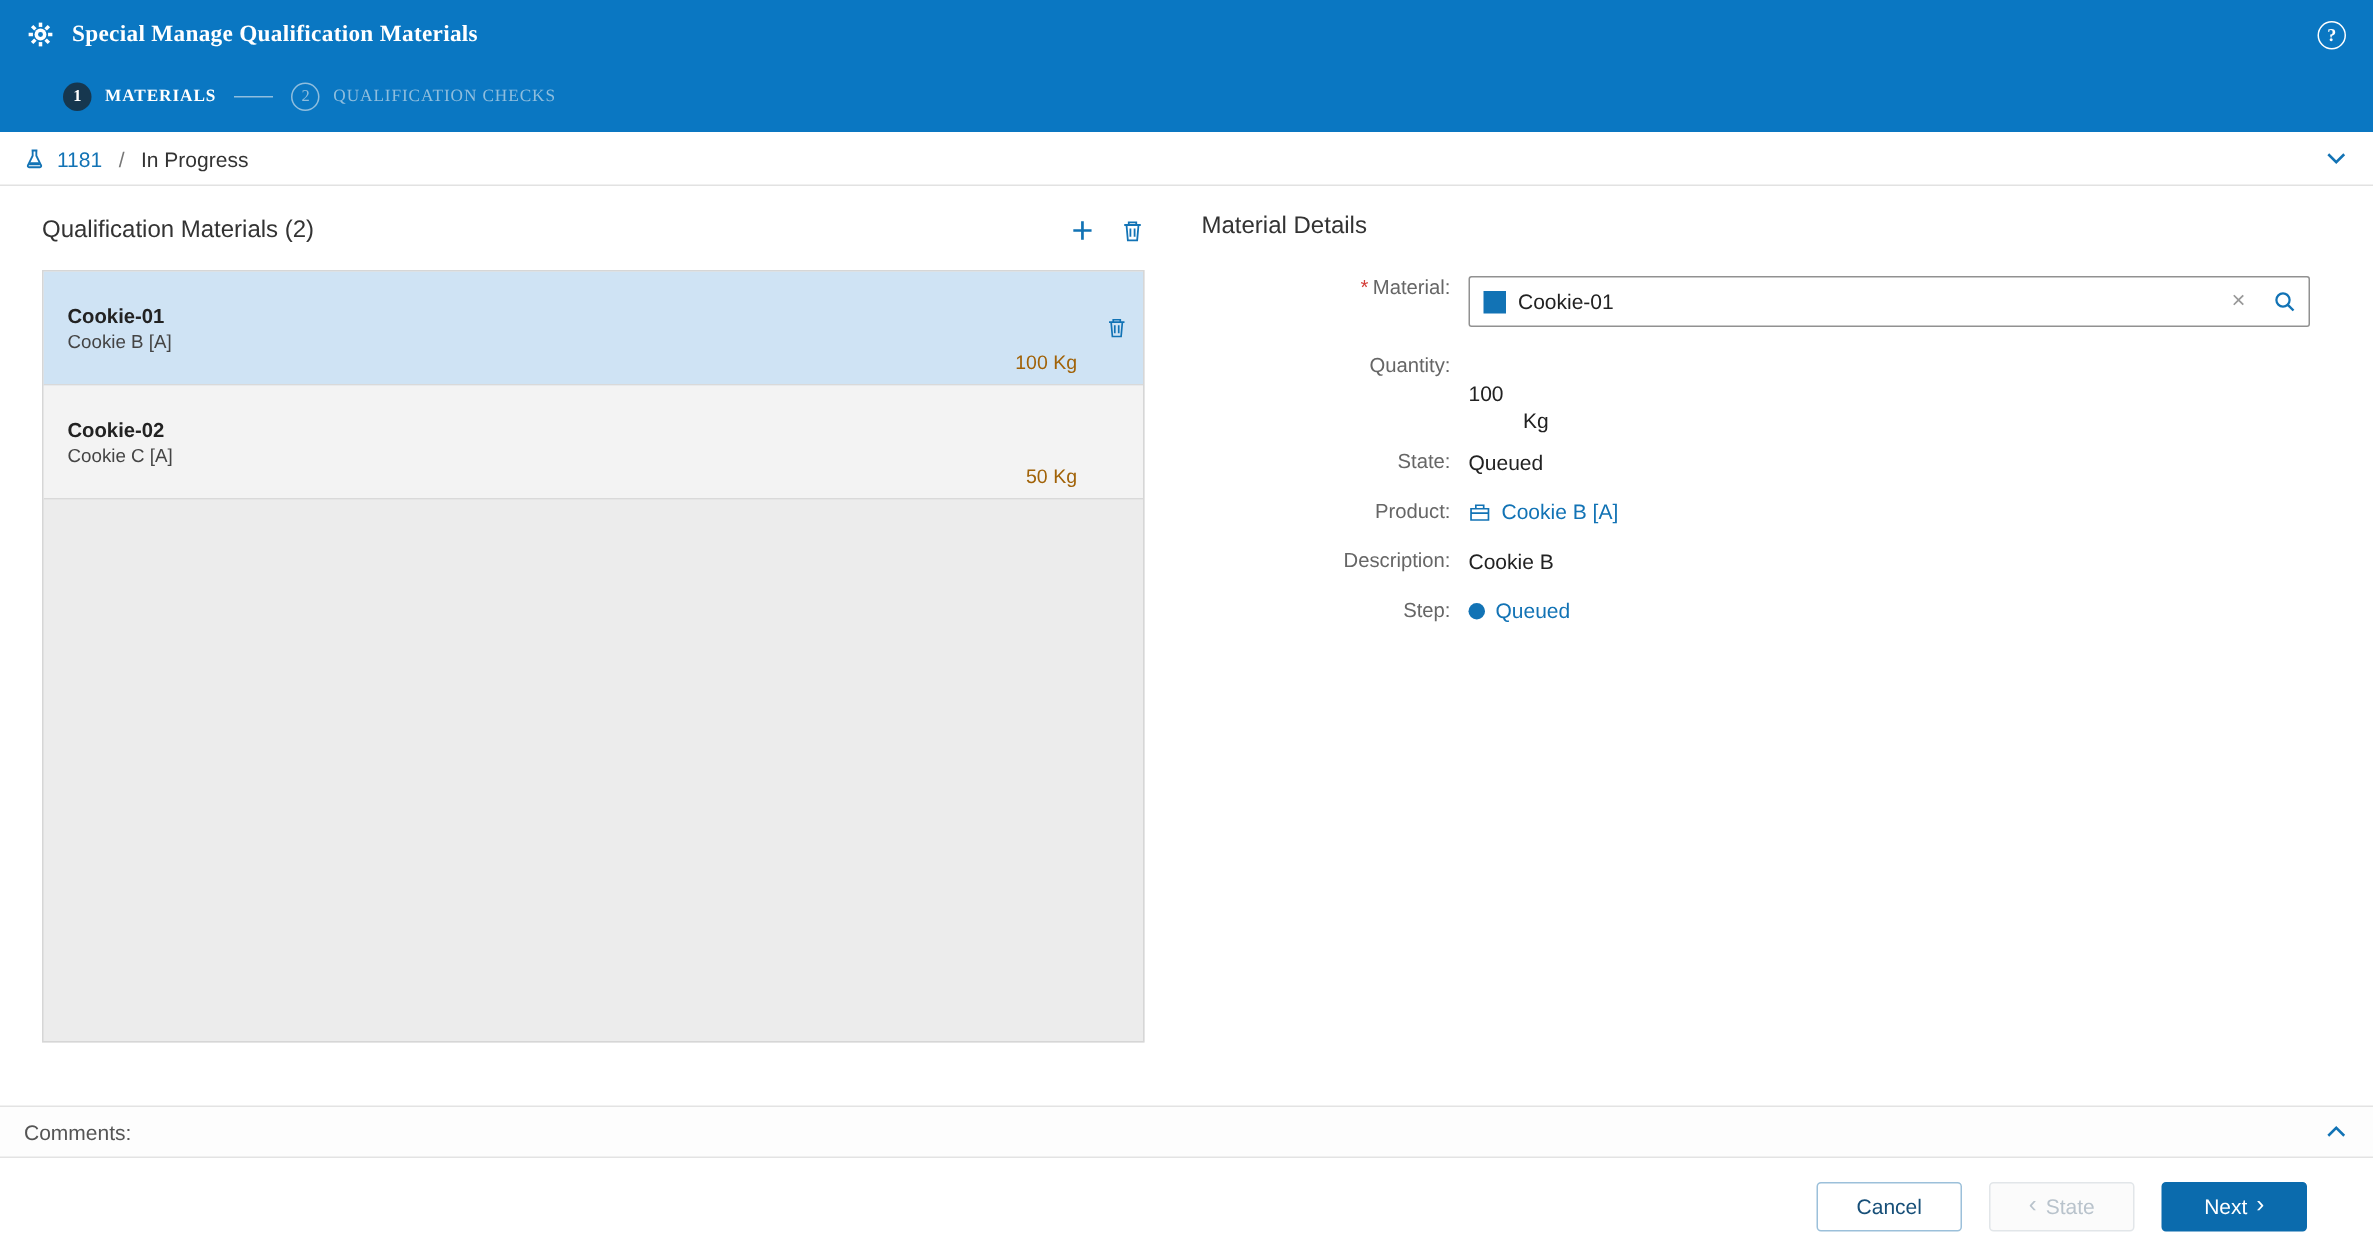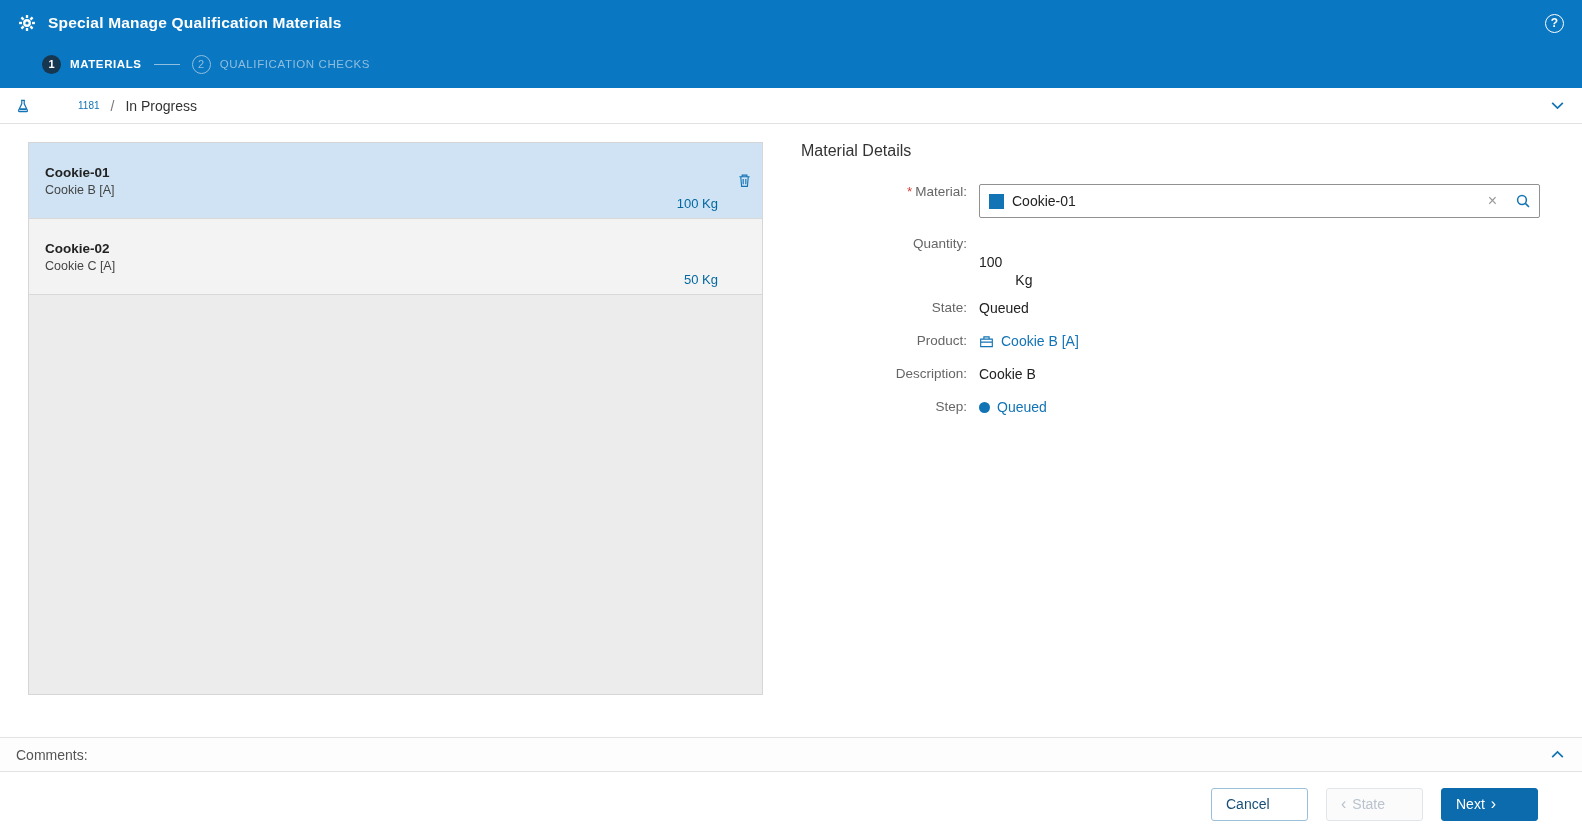--- a/index.html
+++ b/index.html
@@ -4,21 +4,21 @@
 <style>
   * { box-sizing: border-box; margin: 0; padding: 0; }
   html,body { width:1582px; height:836px; }
   body {
     font-family: "Liberation Sans", "DejaVu Sans", sans-serif;
     font-size: 14px; color: #333; background: #fff; overflow: hidden;
   }
   .app { width:100%; height:100%; display:flex; flex-direction:column; }
 
   
-  .topbar { background:#0a77c2; color:#fff; flex:0 0 auto; }
+  .topbar { background:#0a77c2; color:#fff; flex:0 0 auto;font-family:Liberation Serif, serif; }
   .title-row { height:46px; display:flex; align-items:center; padding:0 18px; gap:12px; }
   .gear-icon { display:flex; color:#fff; }
   .page-title { font-size:15.5px; font-weight:600; letter-spacing:.2px; }
   .help-btn { margin-left:auto; width:19px; height:19px; border:1.5px solid #fff; border-radius:50%;
     display:flex; align-items:center; justify-content:center; font-size:12px; font-weight:700; cursor:pointer; }
 
   .steps-row { height:42px; display:flex; align-items:center; padding:0 18px 6px 42px; gap:10px; }
   .step { display:flex; align-items:center; gap:9px; cursor:pointer; }
   .step-circle { width:19px; height:19px; border-radius:50%; display:flex; align-items:center;
     justify-content:center; font-size:11px; }
@@ -26,21 +26,21 @@
   .step.active .step-label { color:#fff; font-weight:700; }
   .step.inactive .step-circle { border:1.5px solid #8fbede; color:#8fbede; }
   .step.inactive .step-label { color:#8fbede; }
   .step-label { font-size:11.5px; letter-spacing:.6px; }
   .step-line { width:26px; border-top:1px solid #8fbede; margin:0 2px; }
 
   
   .breadcrumb { height:36px; flex:0 0 auto; border-bottom:1px solid #e2e2e2; display:flex;
     align-items:center; padding:0 16px; gap:8px; background:#fff; }
   .lot-icon { color:#1273b5; display:flex; }
-  .lot-link { color:#1273b5; font-size:10px; cursor:pointer;margin-left:40px; }
+  .lot-link { color:#1273b5; font-size:14px; cursor:pointer; }
   .crumb-sep { color:#777; margin:0 3px; }
   .crumb-status { color:#333; }
   .collapse-btn { margin-left:auto; color:#1273b5; cursor:pointer; display:flex; }
 
   
   .content { flex:1; min-height:0; display:flex; padding:18px 42px 0 28px; }
 
   .left-panel { width:735px; flex:0 0 auto; display:flex; flex-direction:column; padding-bottom:42px; }
   .panel-head { display:flex; align-items:center; height:24px; margin-bottom:14px; }
   .panel-title { font-size:16px; font-weight:400; color:#333; }
@@ -48,21 +48,21 @@
   .add-btn { font-size:25px; font-weight:400; line-height:18px; cursor:pointer; }
   .icon-btn { cursor:pointer; display:flex; color:#1273b5; }
 
   .mat-list { flex:1; background:#ececec; border:1px solid #d6d6d6; overflow-y:auto; }
   .mat-item { display:flex; align-items:center; padding:7px 10px 7px 16px; min-height:47px;
     border-bottom:1px solid #d9d9d9; background:#f3f3f3; cursor:pointer; }
   .mat-item.selected { background:#cfe3f4; }
   .mat-main { display:flex; flex-direction:column; gap:3px; }
   .mat-name { font-size:13.5px; font-weight:700; color:#222; }
   .mat-sub { font-size:12.5px; color:#444; }
-  .mat-qty { margin-left:auto; font-size:13px; color:#0369a1;margin-top:46px; }
+  .mat-qty { margin-left:auto; font-size:13px; color:#a16207;margin-top:46px; }
   .mat-trash { width:34px; display:flex; justify-content:flex-end; color:#1273b5; }
 
   .right-panel { flex:1; padding-left:38px; display:flex; flex-direction:column; }
   .details-title { font-size:16px; font-weight:400; color:#333; height:24px; margin-bottom:18px; }
   .form-row { display:flex; align-items:flex-start; min-height:21px; margin-bottom:12px; }
   .material-row { margin-bottom:18px; }
   .form-label { width:178px; flex:0 0 auto; text-align:right; padding-right:12px;
     color:#666; font-size:13.5px; }
   .req { color:#d43f3a; margin-right:3px; }
   .form-value { color:#222; font-size:14px; display:flex; align-items:center; gap:7px; }
@@ -78,21 +78,21 @@
   .lookup-search { color:#1273b5; cursor:pointer; display:flex; padding-left:2px; }
 
   
   .comments-bar { flex:0 0 auto; height:35px; border-top:1px solid #e3e3e3; border-bottom:1px solid #e3e3e3;
     display:flex; align-items:center; padding:0 16px; color:#555; background:#fdfdfd; cursor:pointer; }
   .comments-chevron { margin-left:auto; color:#1273b5; display:flex; }
 
   .footer { flex:0 0 auto; height:64px; display:flex; align-items:center; justify-content:flex-end;
     gap:18px; padding:0 44px; background:#fff; }
   .btn { height:33px; min-width:97px; border-radius:3px; font-size:14px; display:flex; align-items:center;
-    gap:6px; cursor:pointer; font-family:inherit; padding:0 14px; }
+    justify-content:center; gap:6px; cursor:pointer; font-family:inherit; padding:0 14px; }
   .btn-cancel { background:#fff; border:1px solid #9cc0da; color:#174f78; }
   .btn-back { background:#fbfbfb; border:1px solid #e2e6e9; color:#b9c3cc; cursor:default; }
   .btn-next { background:#0b6bad; border:1px solid #0b6bad; color:#fff; }
   .btn .chev { font-size:16px; line-height:1; }
 </style>
 </head>
 <body>
 
 <div class="app">
 
@@ -147,20 +147,31 @@
     <span class="collapse-btn">
       <svg viewBox="0 0 16 16" width="17" height="17">
         <path d="M3 5.5l5 5 5-5" fill="none" stroke="currentColor" stroke-width="1.6"></path>
       </svg>
     </span>
   </div>
 
   <main class="content">
 
     <section class="left-panel">
+      <div class="panel-head">
+        <span class="panel-title">Qualification Materials (2)</span>
+        <div class="panel-actions">
+          <span class="add-btn">+</span>
+          <span class="icon-btn">
+            <svg viewBox="0 0 16 16" width="16" height="16">
+              <path d="M2.5 4h11M5.5 4V2.3h5V4M4 4l.9 10.2h6.2L12 4M6.6 6.3v5.6M9.4 6.3v5.6" fill="none" stroke="currentColor" stroke-width="1.2"></path>
+            </svg>
+          </span>
+        </div>
+      </div>
       <div class="mat-list">
         <div class="mat-item selected">
           <div class="mat-main">
             <span class="mat-name">Cookie-01</span>
             <span class="mat-sub">Cookie B [A]</span>
           </div>
           <span class="mat-qty">100 Kg</span>
           <span class="mat-trash">
             <svg viewBox="0 0 16 16" width="15" height="15">
               <path d="M2.5 4h11M5.5 4V2.3h5V4M4 4l.9 10.2h6.2L12 4M6.6 6.3v5.6M9.4 6.3v5.6" fill="none" stroke="currentColor" stroke-width="1.2"></path>

